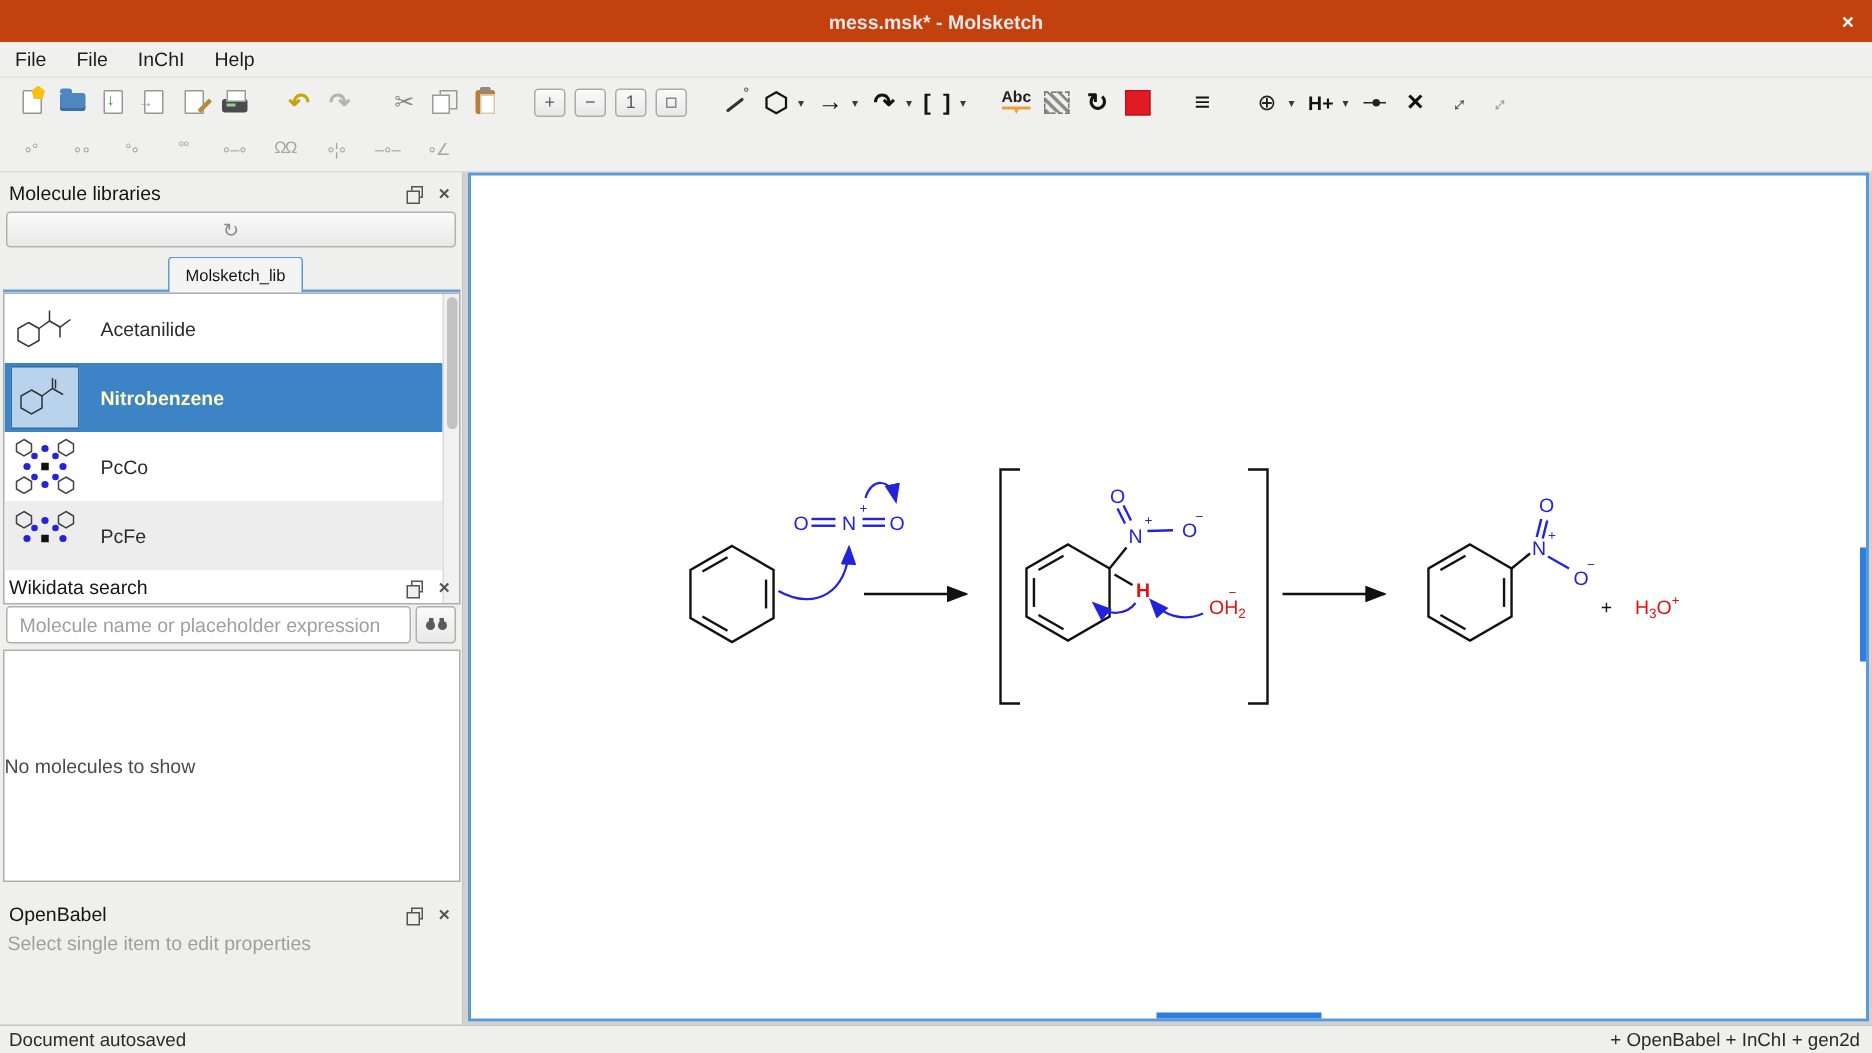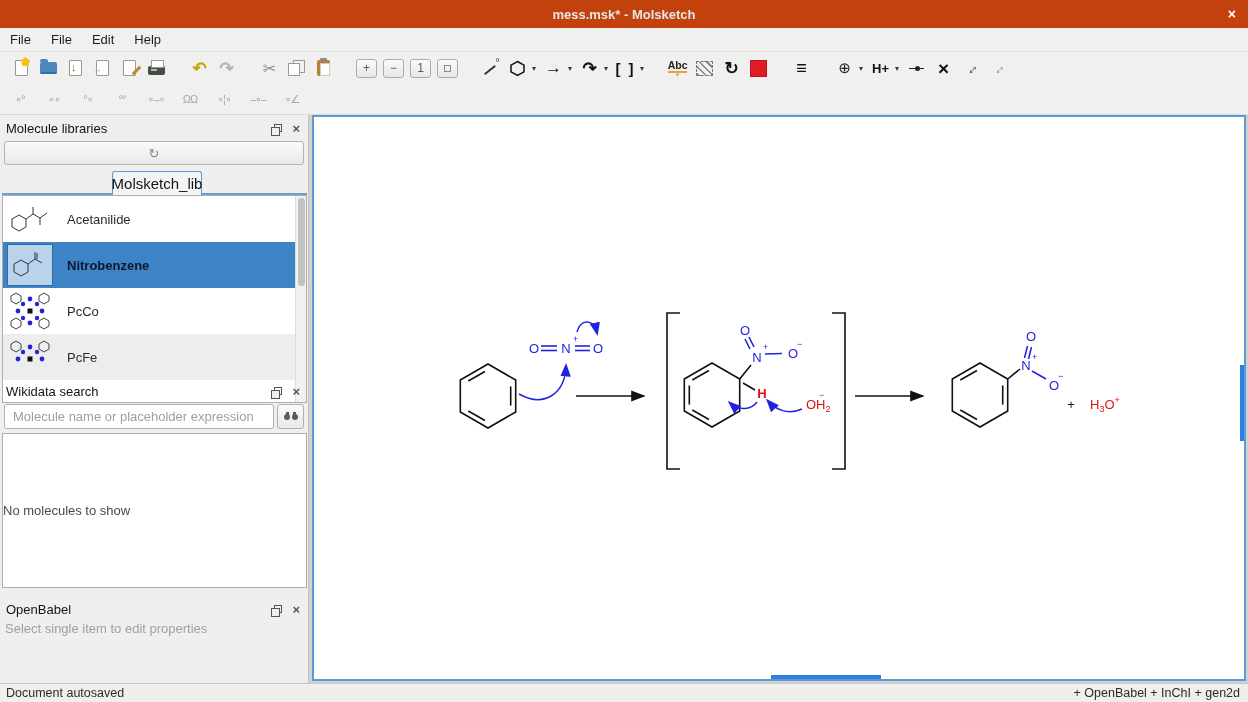--- a/index.html
+++ b/index.html
@@ -104,27 +104,27 @@
     border:1.2px solid #555; background:#efefee; }
   .close-ic { color:#555; font-size:13px; font-weight:bold; line-height:1; }
 
   #refresh-btn { position:absolute; left:4px; top:26px; width:300px; height:24px;
     border:1px solid #b3b3b3; border-radius:3px; background:linear-gradient(#fafafa,#e9e9e9);
     display:flex; align-items:center; justify-content:center; color:#8a8a8a; font-size:13px; }
   #tabbar { position:absolute; left:2px; top:54px; width:305px; height:26px; }
   #tabbar .tabline { position:absolute; left:0; bottom:0; width:100%; height:2px; background:#6a9fd8; }
   #tab-lib { position:absolute; left:110px; bottom:0; width:90px; height:24px;
     background:#f4f4f4; border:1px solid #5b9bd5; border-bottom:none; border-radius:3px 3px 0 0;
-    display:flex; align-items:center; justify-content:center; font-size:15px; color:#141414; }
+    display:flex; align-items:center; justify-content:center; font-size:11px; color:#141414; }
 
   #lib-list { position:absolute; left:2px; top:80px; width:305px; height:208px;
     background:#fff; border:1px solid #aeaeae; overflow:hidden; }
   .lib-row { height:46px; display:flex; align-items:center; padding-left:4px; color:#2b2b2b; }
   .lib-row:nth-child(4) { background:#ededed; }
-  .lib-row.selected { background:#3d84c6; color:#0f172a; font-weight:bold; }
+  .lib-row.selected { background:#3d84c6; color:#fef9c3; font-weight:bold; }
   .thumb { width:46px; height:42px; display:flex; align-items:center; justify-content:center; }
   .lib-row.selected .thumb { background:#b9d3ec; border:1px solid #2f6ca6; }
   .lib-label { margin-left:14px; }
   #lib-scroll { position:absolute; right:0; top:0; width:11px; height:100%;
     background:#f1f1f1; border-left:1px solid #dcdcdc; }
   #lib-scroll .thumbbar { position:absolute; left:2px; top:2px; width:7px; height:88px;
     background:#c2c2c2; border-radius:4px; }
 
   #wikidata-header { position:absolute; left:0; top:265px; width:100%; }
   #search-row { position:absolute; left:4px; top:289px; width:300px; height:26px; display:flex; gap:3px; }
@@ -170,21 +170,21 @@
 <div id="app">
 
   <div id="titlebar">
     <span>mess.msk* - Molsketch</span>
     <span id="title-close">×</span>
   </div>
 
   <div id="menubar">
     <span class="menu-item">File</span>
     <span class="menu-item">File</span>
-    <span class="menu-item">Edit</span>
+    <span class="menu-item">InChI</span>
     <span class="menu-item">Help</span>
   </div>
 
   <div id="toolbar1">
     <div class="tb-group">
       <div class="tbtn">
           <span class="pg pg-new"></span>
         </div>
       <div class="tbtn">
           <span class="folder"></span>

